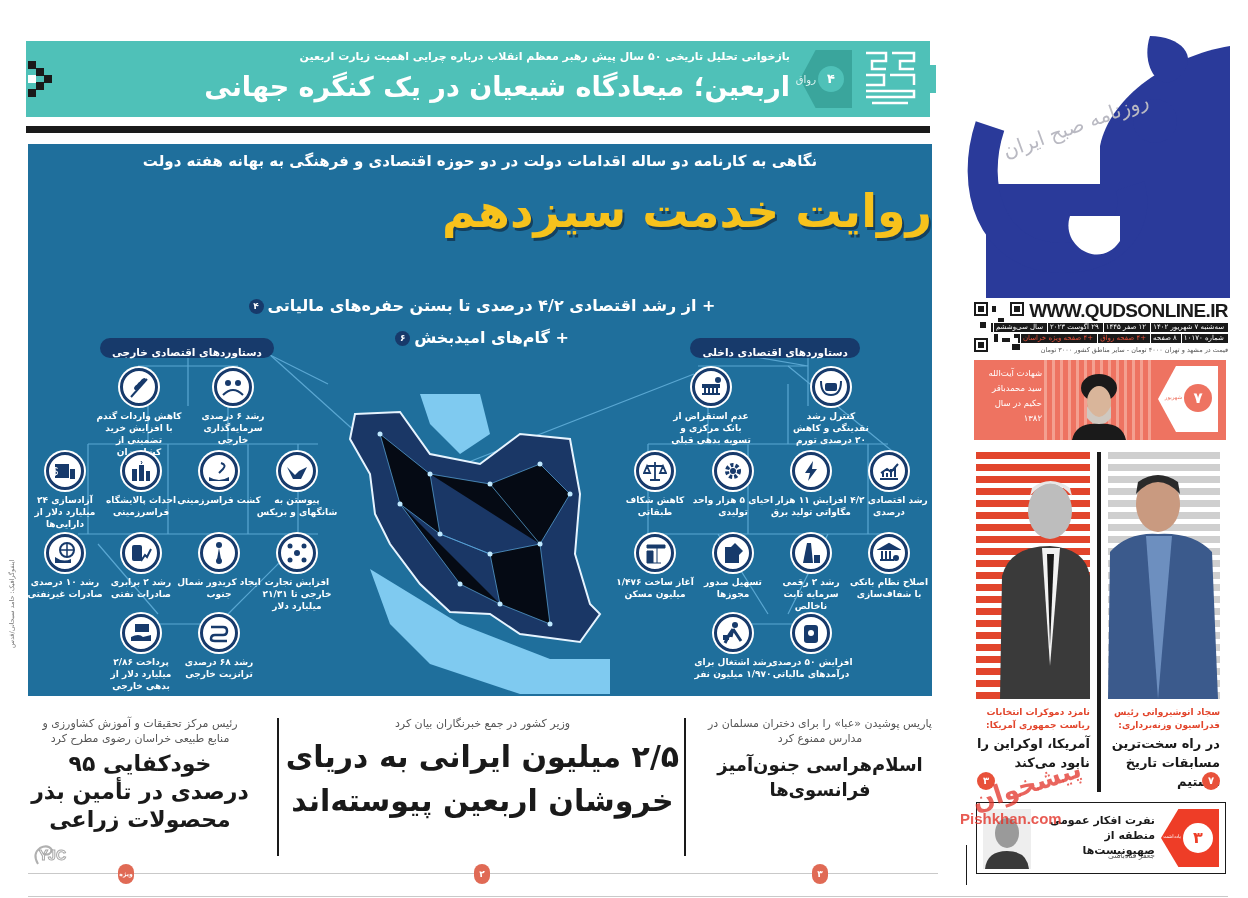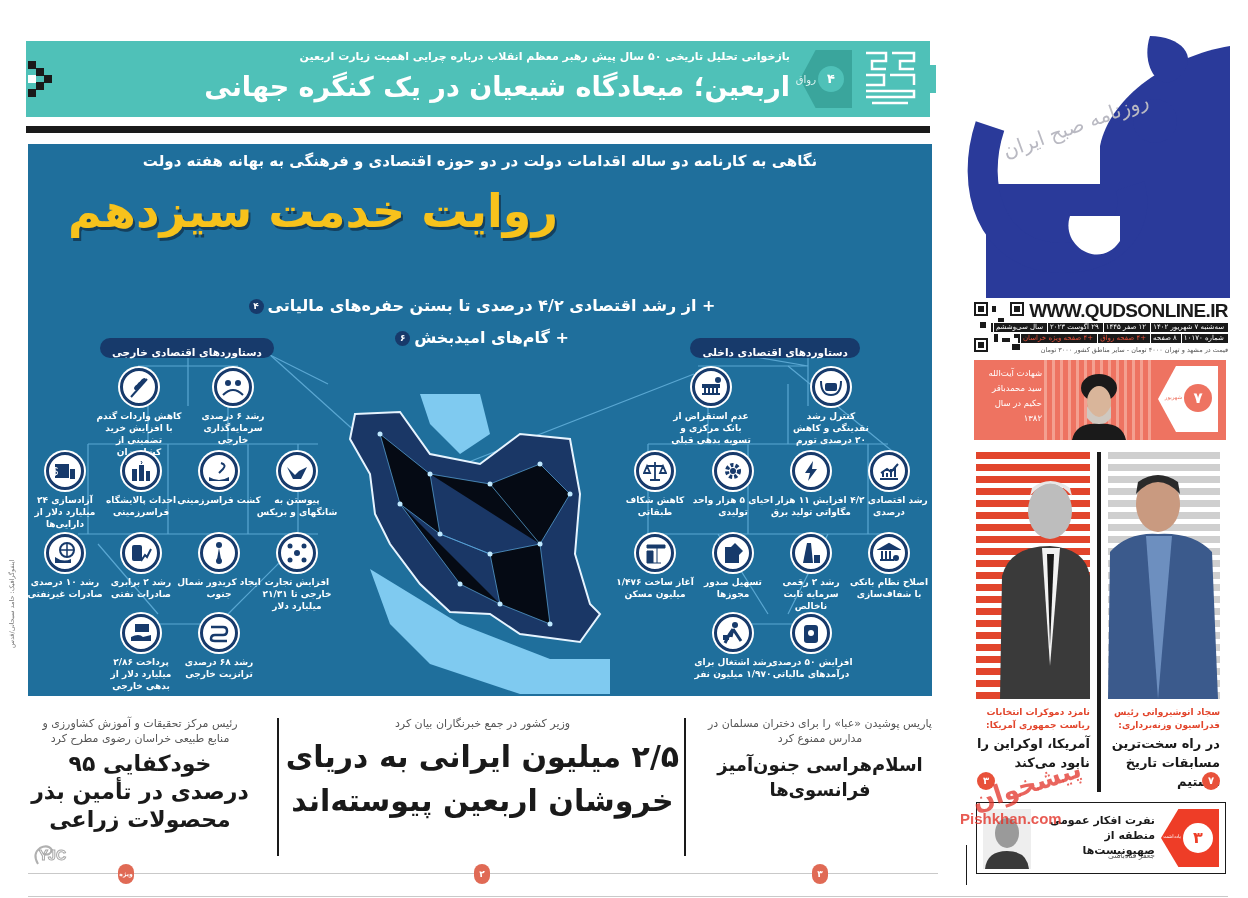--- a/index.html
+++ b/index.html
@@ -66,21 +66,21 @@
   .opinion .author { position: absolute; right: 70px; top: 48px; font-size: 7.5px; color: #555; }
   .opinion .face { position: absolute; left: 6px; top: 6px; width: 48px; height: 60px; }
 
   .watermark { left: 960px; top: 760px; width: 120px; height: 80px; pointer-events: none; }
   .watermark .fa { position: absolute; left: 10px; top: 10px; font-size: 26px; font-weight: bold; color: rgba(226,50,40,0.75); transform: rotate(-18deg); }
   .watermark .en { position: absolute; left: 0; top: 50px; font-family: "Liberation Sans", sans-serif; font-size: 15px; font-weight: bold; color: rgba(226,50,40,0.8); }
 
   
   .info { left: 28px; top: 144px; width: 904px; height: 552px; background: #1f6f9c; overflow: hidden; }
   .info .sup { position: absolute; left: 0; right: 0; top: 8px; text-align: center; font-size: 15px; font-weight: bold; color: #fff; }
-  .info .main-title { position: absolute; left: 0; right: 0; top: 40px; text-align: left; font-size: 46px; font-weight: bold; color: #f7c21c; text-shadow: 2px 3px 0 #14405e; letter-spacing: -1px; padding-left: 40px; }
+  .info .main-title { position: absolute; left: 0; right: 0; top: 40px; text-align: right; font-size: 46px; font-weight: bold; color: #f7c21c; text-shadow: 2px 3px 0 #14405e; letter-spacing: -1px; padding-left: 40px; }
   .info .sub { position: absolute; right: 0; left: 0; text-align: center; font-size: 16px; font-weight: bold; color: #fff; white-space: nowrap; }
   .info .sub .pg { display: inline-block; width: 15px; height: 15px; border-radius: 50%; background: #173a6b; color: #fff; font-size: 9px; line-height: 15px; text-align: center; vertical-align: middle; margin: 0 4px; }
   .info .sub1 { top: 118px; }
   .info .sub2 { top: 152px; }
   .info .sub3 { top: 184px; }
 
   .cat-pill { position: absolute; height: 20px; padding: 4px 12px; border-radius: 10px; background: #173a6b; color: #fff; font-size: 10.5px; font-weight: bold; line-height: 20px; white-space: nowrap; }
 
   .node { position: absolute; width: 86px; text-align: center; }
   .node .circle { width: 38px; height: 38px; margin: 0 auto; border-radius: 50%; background: #fff; border: 3px solid #173a6b; box-shadow: 0 0 0 2px #fff; display: flex; align-items: center; justify-content: center; }

